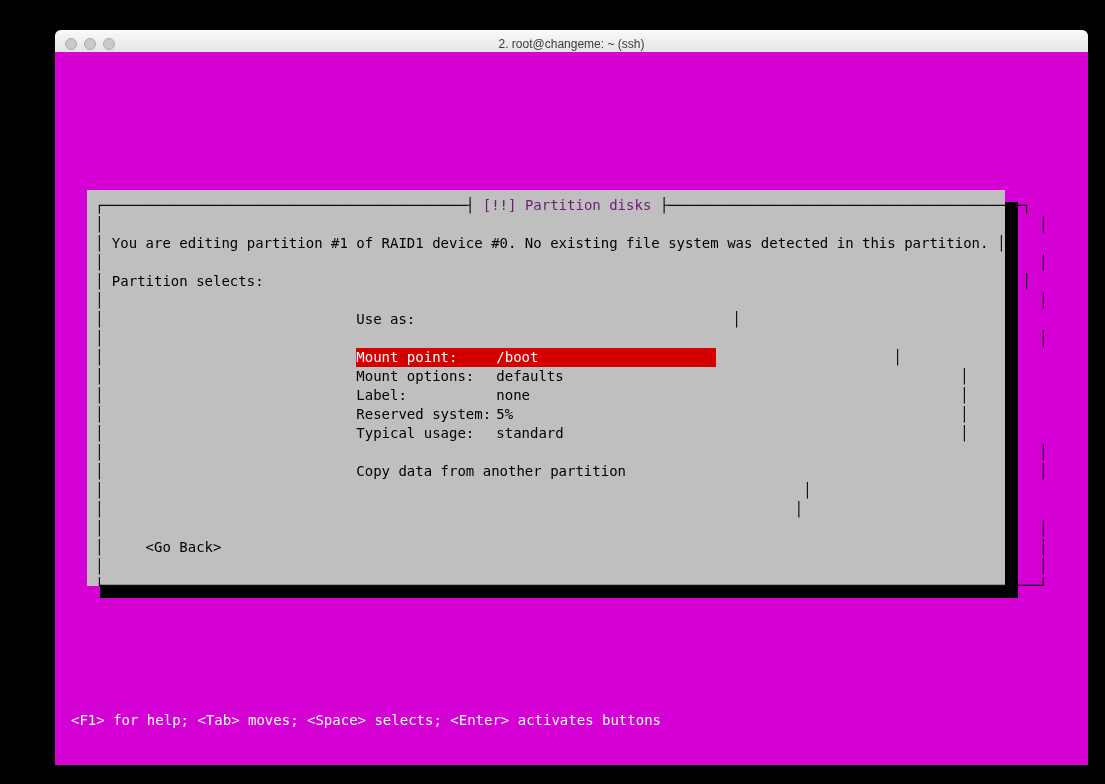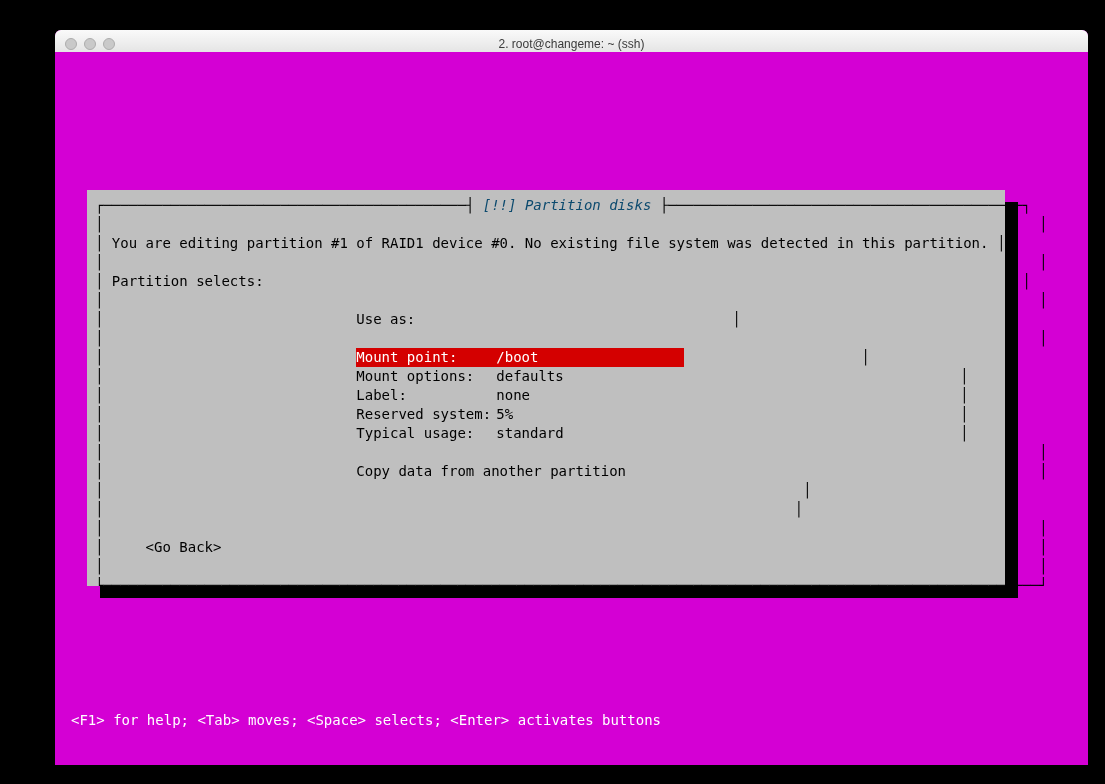--- a/index.html
+++ b/index.html
@@ -68,21 +68,21 @@
     position: absolute;
     left: 32px;
     top: 138px;
     width: 918px;
     height: 396px;
     background: #bfbfbf;
     color: #000;
     padding: 6px 8px 8px 8px;
     line-height: 19px;
   }
-  .dlg-title { color: #0c4a6e; font-style: italic; }
+  .dlg-title { color: #701a75; }
   .dlg-row { display: flex; white-space: pre; }
   .dlg-row .bar { color: #000; }
   .highlight {
     background: #d40000;
     color: #fff;
   }
   .footer-help {
     position: absolute;
     left: 16px;
     bottom: 37px;
@@ -122,21 +122,21 @@
       <div class="dlg-row"><span class="bar">│                                                                                                               │</span></div>
 
       <div class="dlg-row"><span class="bar">│ </span><span>Partition selects:</span><span class="bar">                                                                                          │</span></div>
 
       <div class="dlg-row"><span class="bar">│                                                                                                               │</span></div>
 
       <div class="dlg-row"><span class="bar">│                              </span><span class="setting-label">Use as:</span><span class="bar">                            │</span></div>
 
       <div class="dlg-row"><span class="bar">│                                                                                                               │</span></div>
 
-      <div class="dlg-row"><span class="bar">│                              </span><span class="highlight" style="width:328px;display:inline-block;"><span class="setting-label">Mount point:</span><span class="setting-value">/boot</span>                          </span><span class="bar">                     │</span></div>
+      <div class="dlg-row"><span class="bar">│                              </span><span class="highlight" style="width:360px;display:inline-block;"><span class="setting-label">Mount point:</span><span class="setting-value">/boot</span>                          </span><span class="bar">                     │</span></div>
 
       <div class="dlg-row"><span class="bar">│                              </span><span class="setting-label">Mount options:</span><span class="setting-value">defaults</span><span class="bar">                                               │</span></div>
 
       <div class="dlg-row"><span class="bar">│                              </span><span class="setting-label">Label:</span><span class="setting-value">none</span><span class="bar">                                                   │</span></div>
 
       <div class="dlg-row"><span class="bar">│                              </span><span class="setting-label">Reserved system:</span><span class="setting-value">5%</span><span class="bar">                                                     │</span></div>
 
       <div class="dlg-row"><span class="bar">│                              </span><span class="setting-label">Typical usage:</span><span class="setting-value">standard</span><span class="bar">                                               │</span></div>
 
       <div class="dlg-row"><span class="bar">│                                                                                                               │</span></div>

